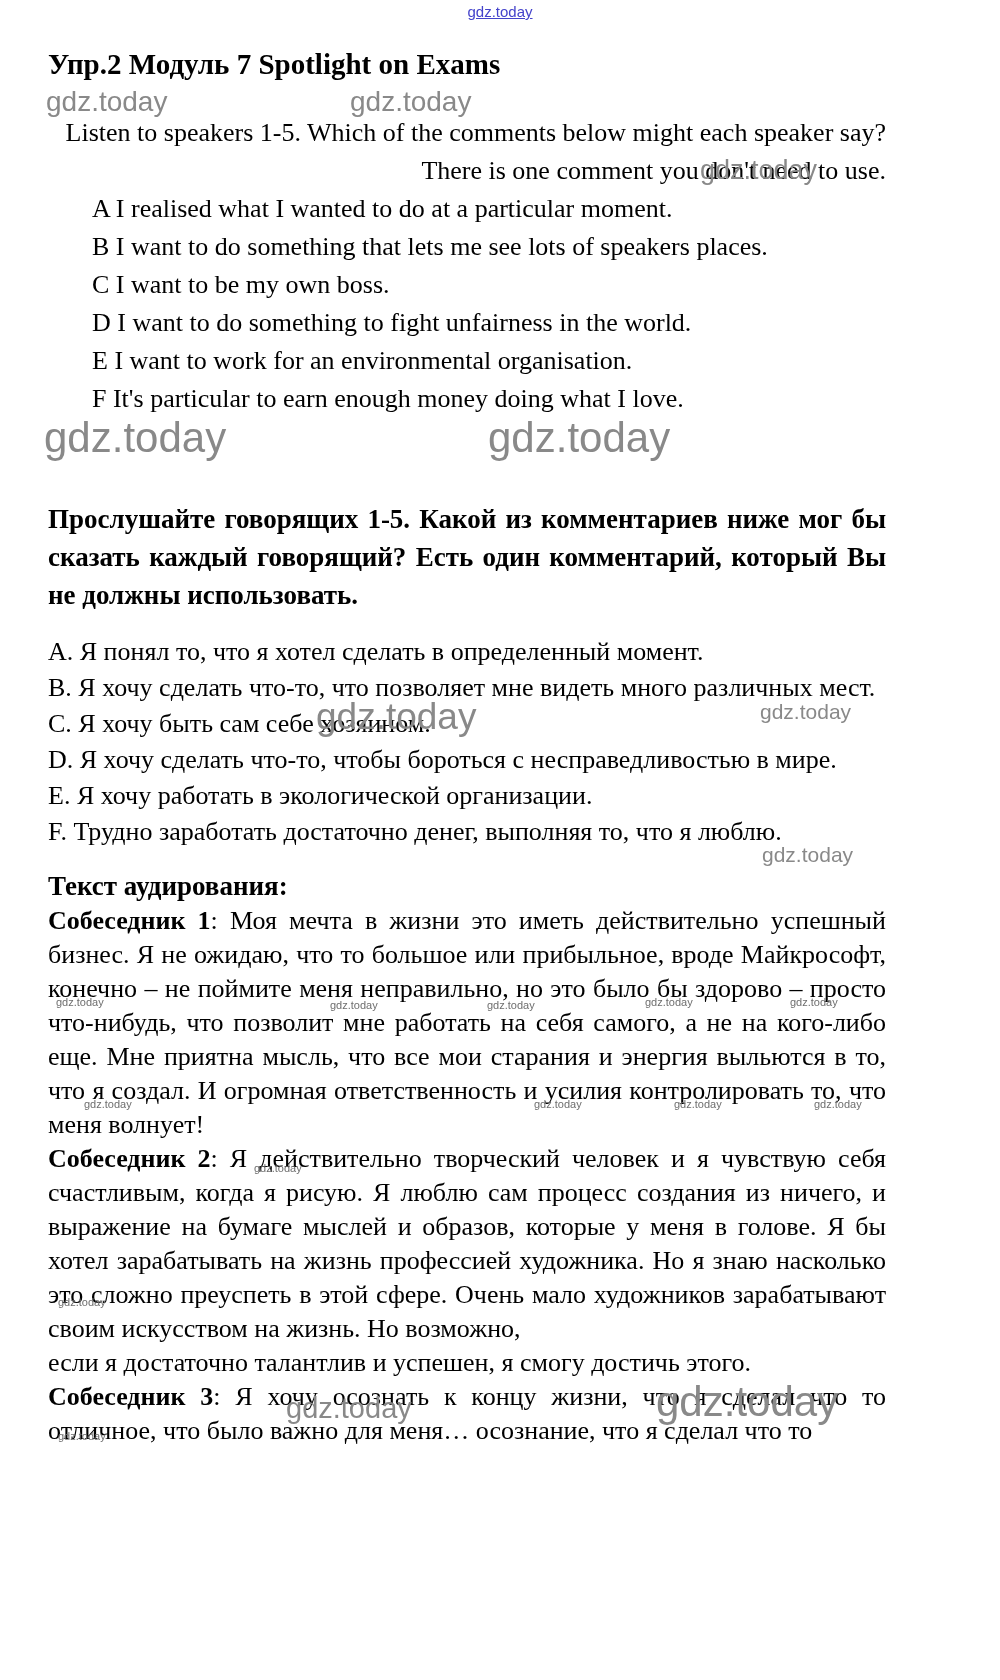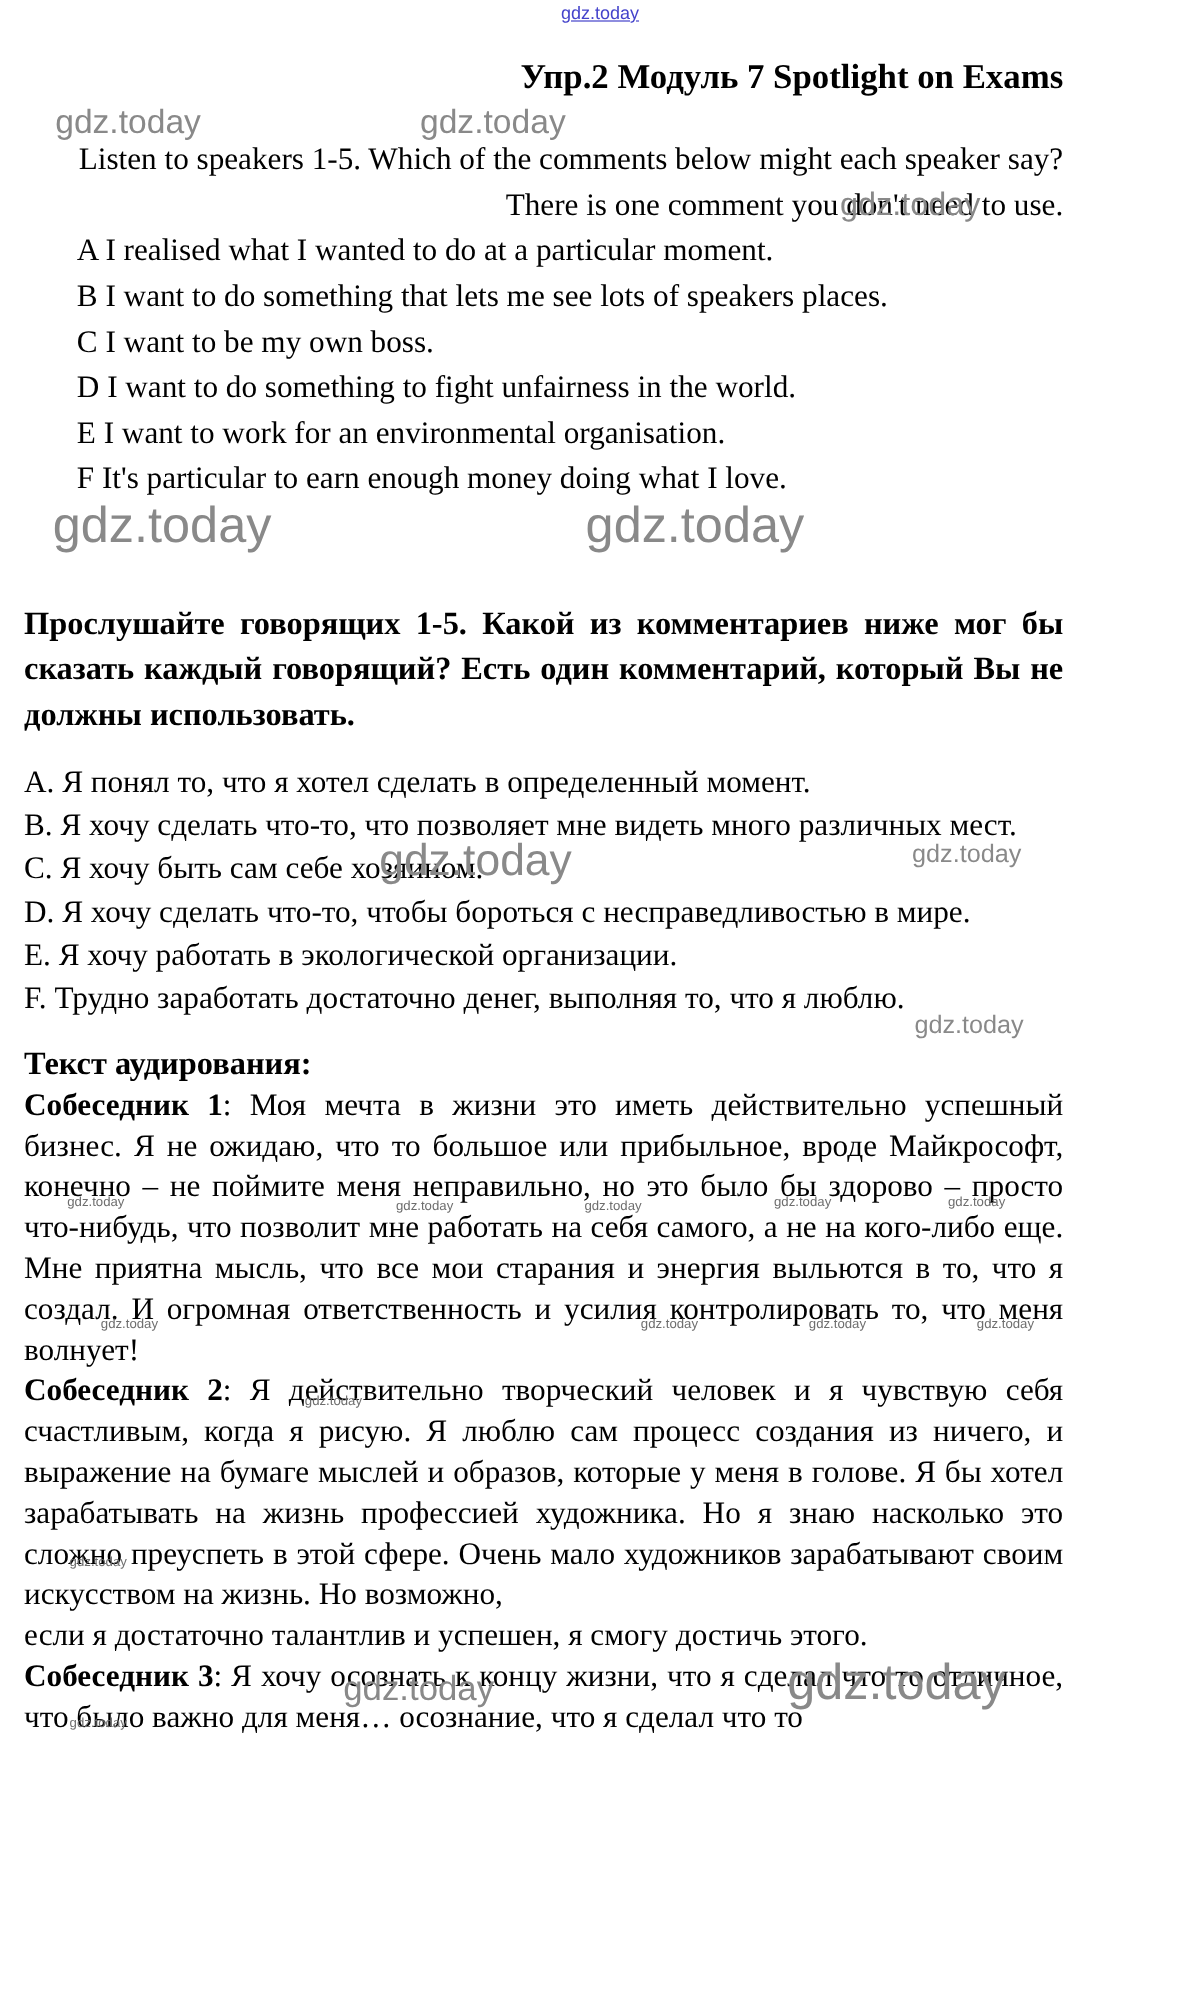--- a/index.html
+++ b/index.html
@@ -5,31 +5,31 @@
   * { margin:0; padding:0; box-sizing:border-box; }
   html,body { background:#ffffff; }
   .page {
     position:relative;
     width:1000px; height:1680px;
     margin:0 auto;
     background:#fff;
     color:#000;
     font-family:"Liberation Serif", serif;
     overflow:hidden;
-    padding:0 114px 0 20px;
+    padding:0 114px 0 48px;
   }
   .site-link {
     position:absolute; top:3px; left:50%; transform:translateX(-50%);
     font-family:"Liberation Sans", sans-serif;
     font-size:15px; color:#4443cb; text-decoration:underline;
     cursor:pointer; white-space:nowrap;
   }
   .title {
     margin-top:46px;
-    text-align:right;
+    text-align:left;
     font-size:29px; font-weight:700;
     line-height:36px;
   }
   .en-instructions {
     margin-top:32px;
     font-size:26px; line-height:38px;text-align:right;
   }
   .options-en .opt {
     font-size:26px; line-height:38px;margin-left:44px;
   }

